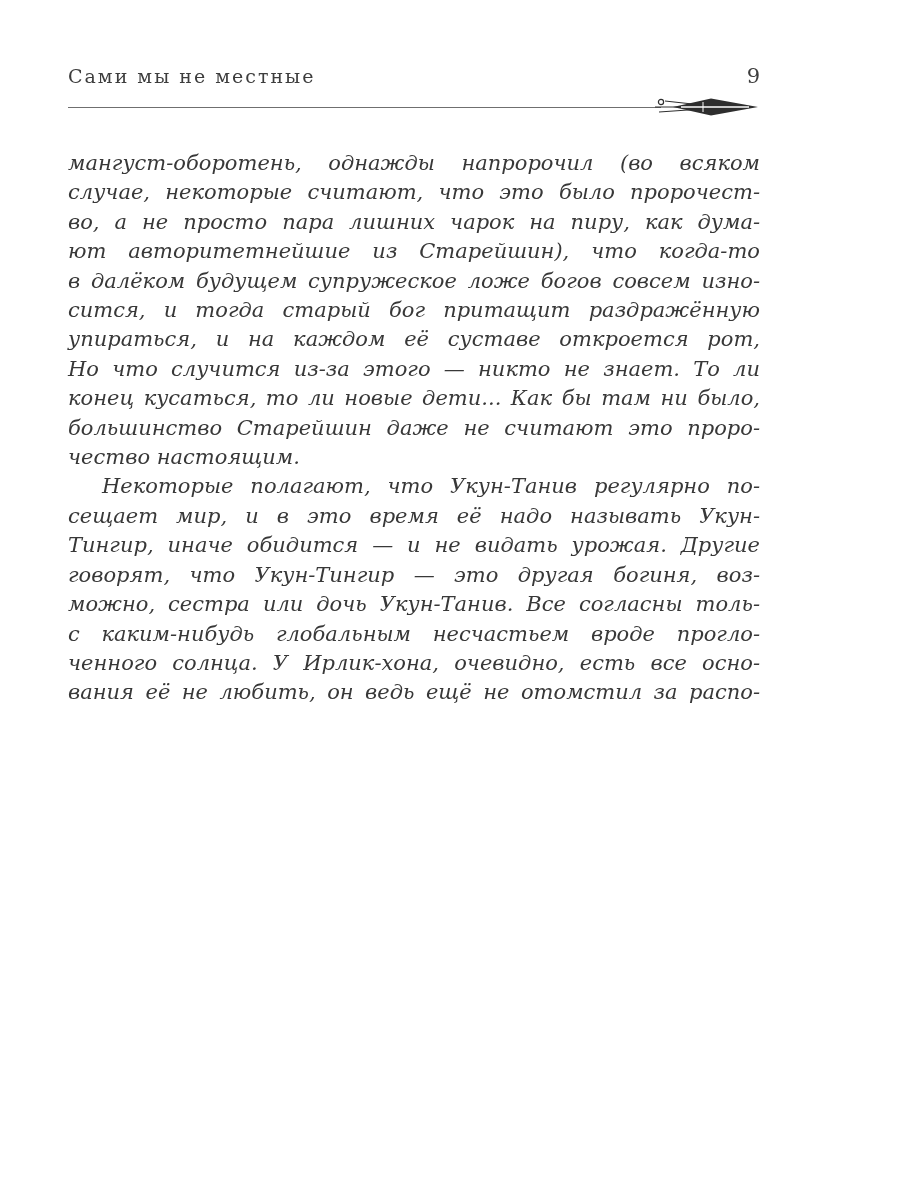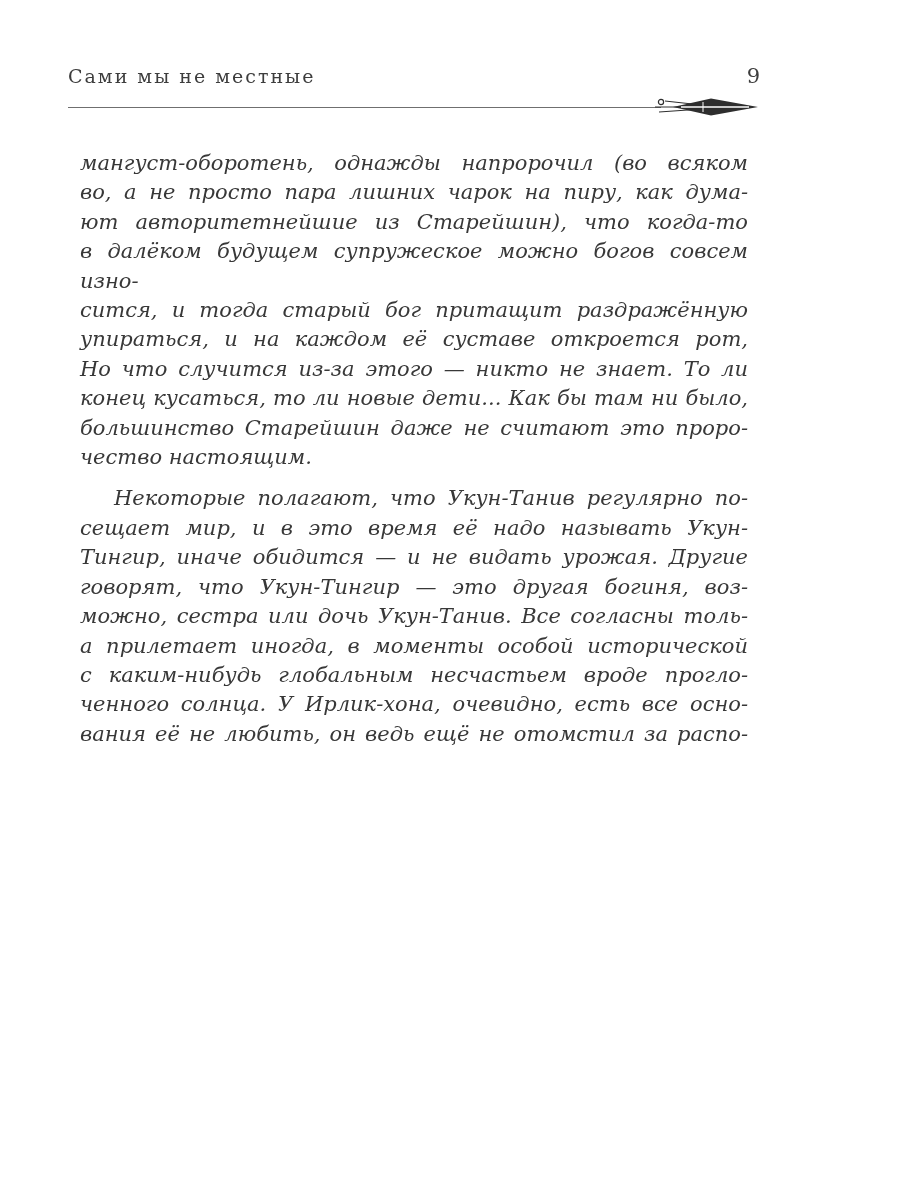--- a/index.html
+++ b/index.html
@@ -39,21 +39,21 @@
     height: 0;
     border-top: 1px solid #6f6f6f;
   }
   .ornament {
     width: 105px;
     height: 24px;
     margin-left: -6px;
     flex: none;
   }
   main { margin-top: 30px; }
-  .paragraph { margin: 12px; }
+  .paragraph { margin: 0; }
   .line {
     font-style: italic;
     font-size: 21px;
     line-height: 29.4px;
     color: #383838;
     text-align: justify;
     text-align-last: justify;
   }
   .line.last { text-align-last: left; }
   .paragraph.indent .line.first { padding-left: 34px; }
@@ -77,35 +77,35 @@
         <polygon points="18,12 56,3.5 103,12 56,20.5" fill="#2e2e2e"></polygon>
         <line x1="26" y1="12" x2="94" y2="12" stroke="#ffffff" stroke-width="1.4"></line>
         <line x1="48" y1="7" x2="48" y2="17" stroke="#ffffff" stroke-width="1"></line>
       </svg>
     </div>
   </header>
 
   <main id="page-body">
       <div class="paragraph">
         <div class="line">мангуст-оборотень, однажды напророчил (во всяком</div>
+        <div class="line">случае, некоторые считают, что это было пророчест-</div>
         <div class="line">во, а не просто пара лишних чарок на пиру, как дума-</div>
         <div class="line">ют авторитетнейшие из Старейшин), что когда-то</div>
-        <div class="line">в далёком будущем супружеское можно богов совсем изно-</div>
+        <div class="line">в далёком будущем супружеское ложе богов совсем изно-</div>
         <div class="line">сится, и тогда старый бог притащит раздражённую</div>
         <div class="line">упираться, и на каждом её суставе откроется рот,</div>
         <div class="line">Но что случится из-за этого — никто не знает. То ли</div>
         <div class="line">конец кусаться, то ли новые дети... Как бы там ни было,</div>
         <div class="line">большинство Старейшин даже не считают это проро-</div>
         <div class="line last">чество настоящим.</div>
       </div>
       <div class="paragraph indent">
         <div class="line first">Некоторые полагают, что Укун-Танив регулярно по-</div>
         <div class="line">сещает мир, и в это время её надо называть Укун-</div>
         <div class="line">Тингир, иначе обидится — и не видать урожая. Другие</div>
         <div class="line">говорят, что Укун-Тингир — это другая богиня, воз-</div>
         <div class="line">можно, сестра или дочь Укун-Танив. Все согласны толь-</div>
-        <div class="line">а прилетает иногда, в моменты особой исторической</div>
         <div class="line">с каким-нибудь глобальным несчастьем вроде прогло-</div>
         <div class="line">ченного солнца. У Ирлик-хона, очевидно, есть все осно-</div>
         <div class="line">вания её не любить, он ведь ещё не отомстил за распо-</div>
       </div>
     </main>
 </div>
 
 </body></html>

